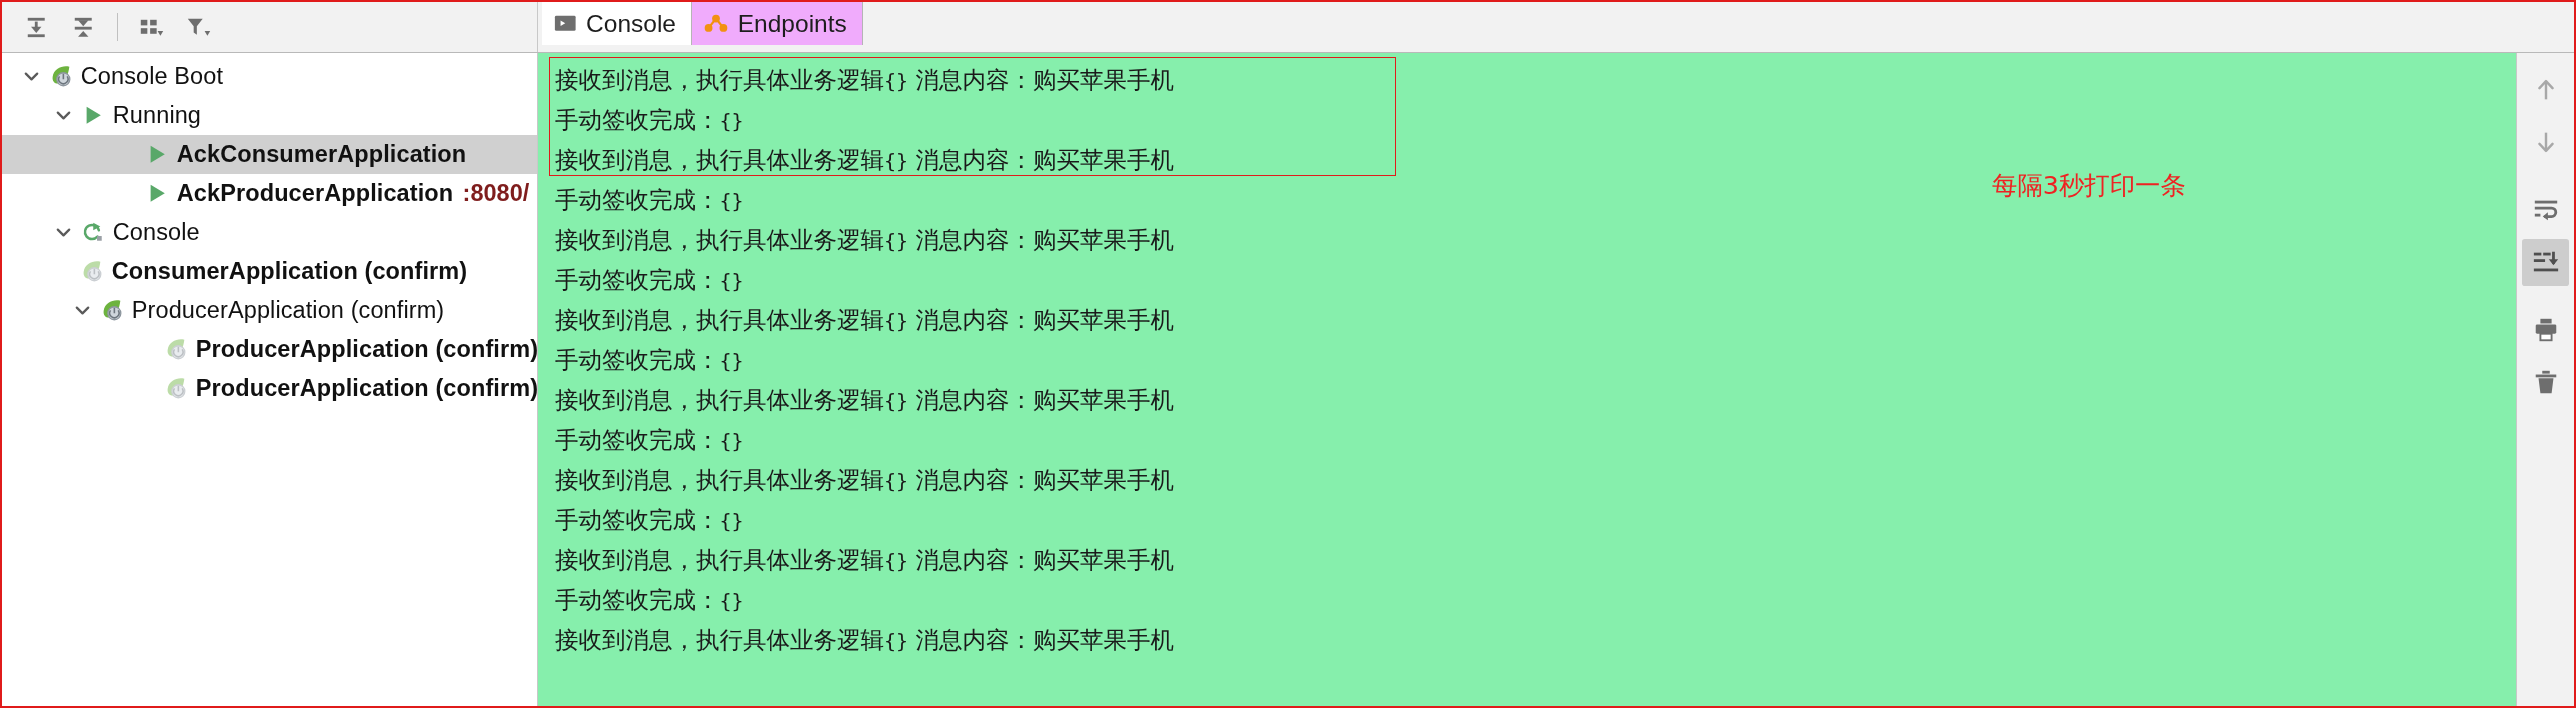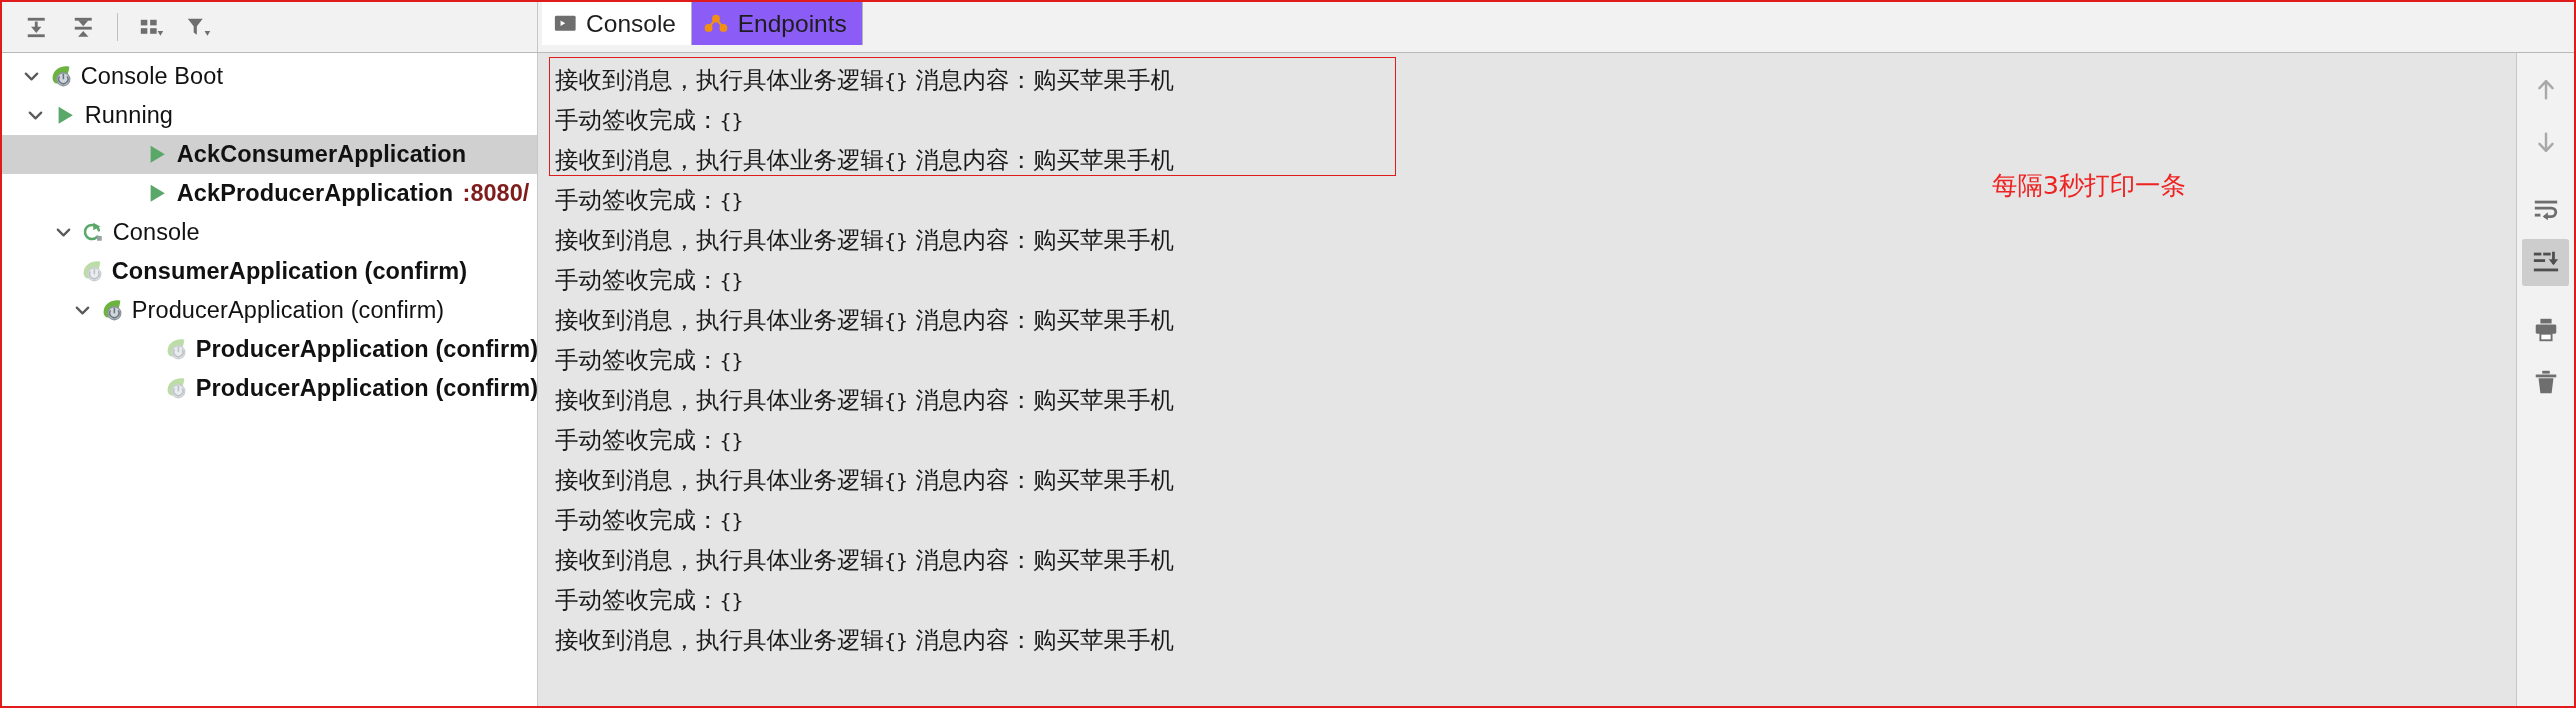--- a/index.html
+++ b/index.html
@@ -67,21 +67,21 @@
     display: flex; align-items: center;
     gap: 8.5px;
     padding: 0 15px 0 11.3px;
     font-size: 24.5px;
     color: #1d1d1d;
   }
   .tab.active {
     background: #ffffff;
   }
   .tab.inactive {
-    background: #8b5cf6;
+    background: #f0abfc;
     border-left: 0.9px solid #b5b5b5;
     border-right: 0.9px solid #b5b5b5;
   }
   .tab-icon { display: flex; align-items: center; }
 
   
   .body-row {
     flex: 1;
     display: flex;
     min-height: 0;
@@ -124,21 +124,21 @@
     color: #7f1d1d;
     margin-left: 9.4px;
     font-weight: bold;
   }
 
   
   .console-pane {
     flex: 1;
     min-width: 0;
     display: flex;
-    background: #e5e5e5;
+    background: #86efac;
     position: relative;
   }
   .console-scroll {
     flex: 1;
     min-width: 0;
     position: relative;
     overflow: hidden;
     padding: 7.5px 0 0 17px;
   }
   .log-line {
@@ -295,21 +295,21 @@
           <svg width="26" height="26" viewBox="0 0 28 28">
             <path d="M23 4 C16 2 6 6 5 15 C4.4 20 8 23 12 22 C19 20 22 12 23 4 Z" fill="#6db33f"></path>
             <circle cx="16.5" cy="17.5" r="7" fill="#cfd6dc" stroke="#8d969e" stroke-width="1.4"></circle>
             <rect x="15.7" y="11.5" width="1.7" height="6" fill="#6d767e"></rect>
             <path d="M12.4 14.4 A5 5 0 1 0 20.6 14.4" stroke="#6d767e" stroke-width="1.7" fill="none"></path>
           </svg>
         </span>
         <span class="node-label">Console Boot</span>
       </div>
 
-      <div class="tree-row" style="padding-left:19px">
+      <div class="tree-row" style="padding-left:47px">
         <span class="twisty">
           <svg width="19" height="19" viewBox="0 0 20 20">
               <path d="M4 7 L10 13 L16 7" stroke="#5a5a5a" stroke-width="2.4" fill="none" stroke-linecap="round" stroke-linejoin="round"></path>
             </svg>
         </span>
         <span class="node-icon">
           <svg width="24.5" height="24.5" viewBox="0 0 26 26">
               <path d="M6 4 L21 13 L6 22 Z" fill="#59a869"></path>
             </svg>
         </span>

